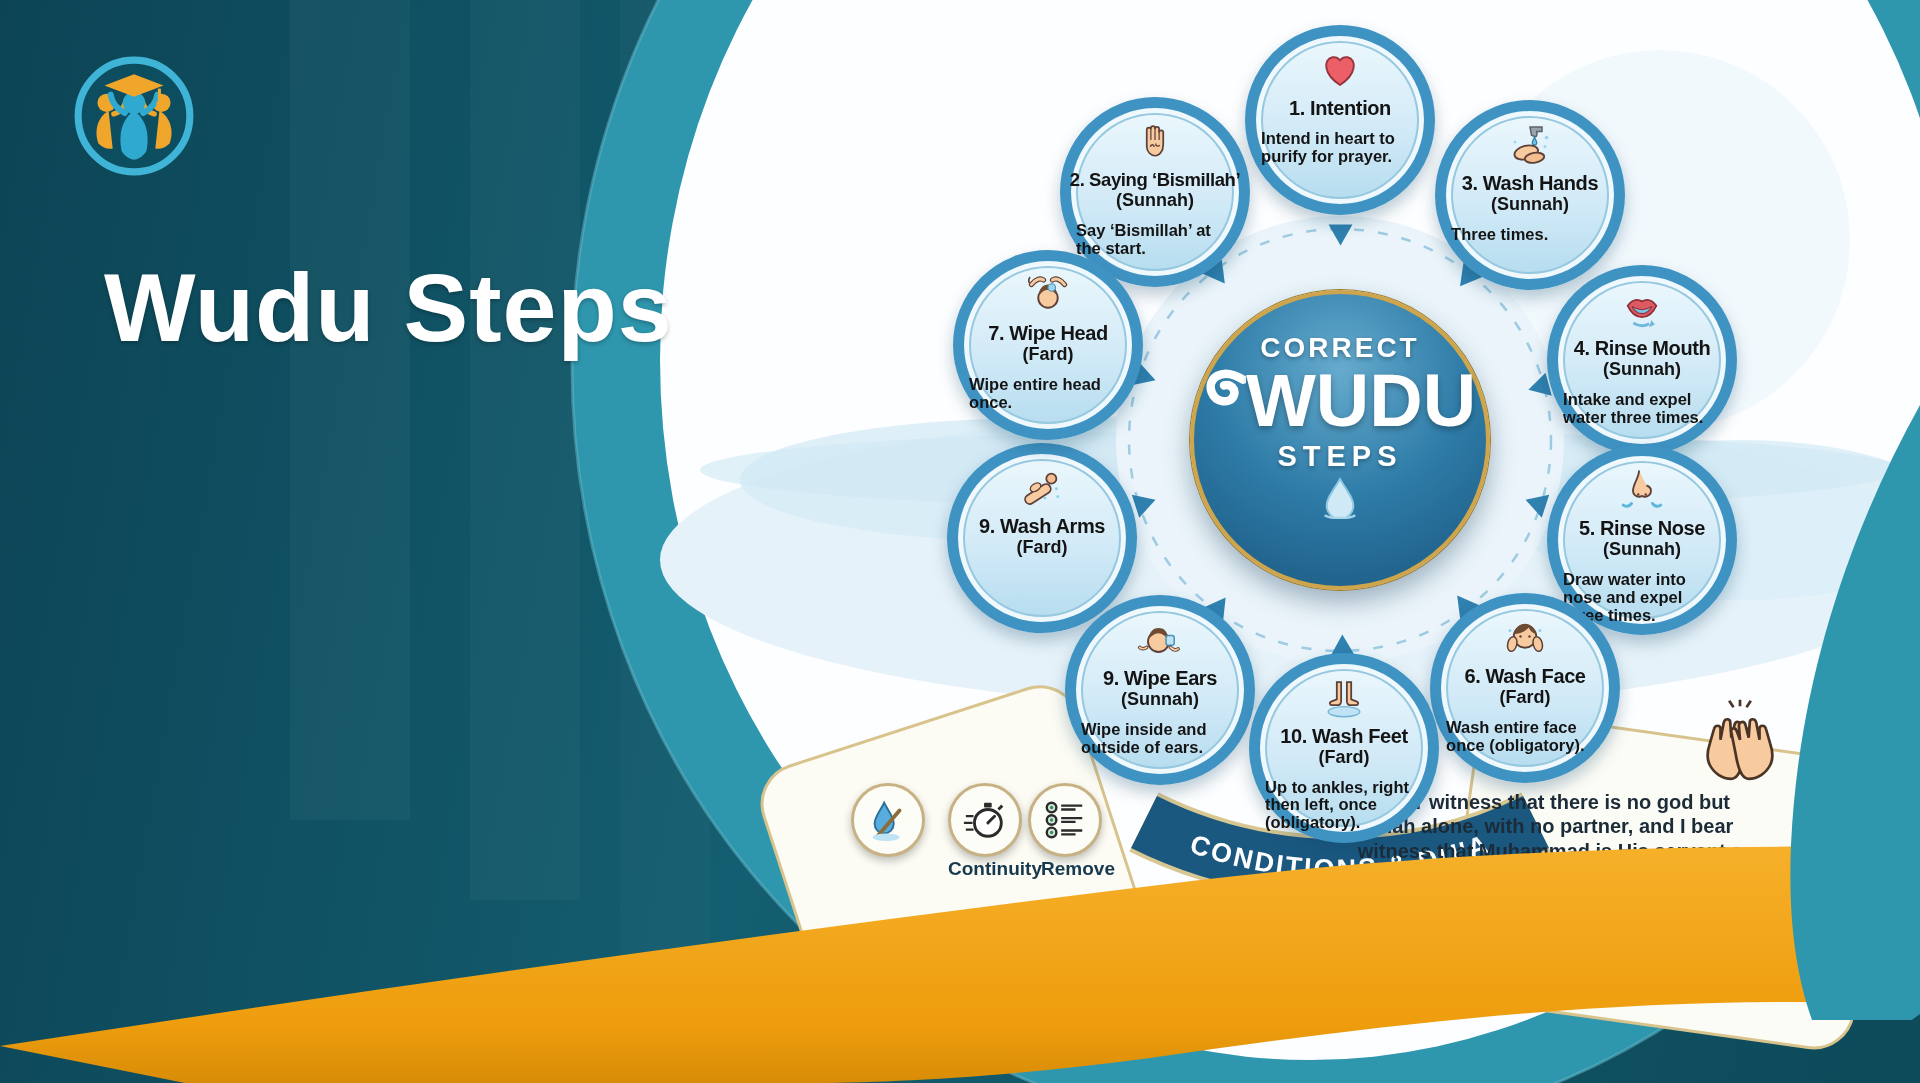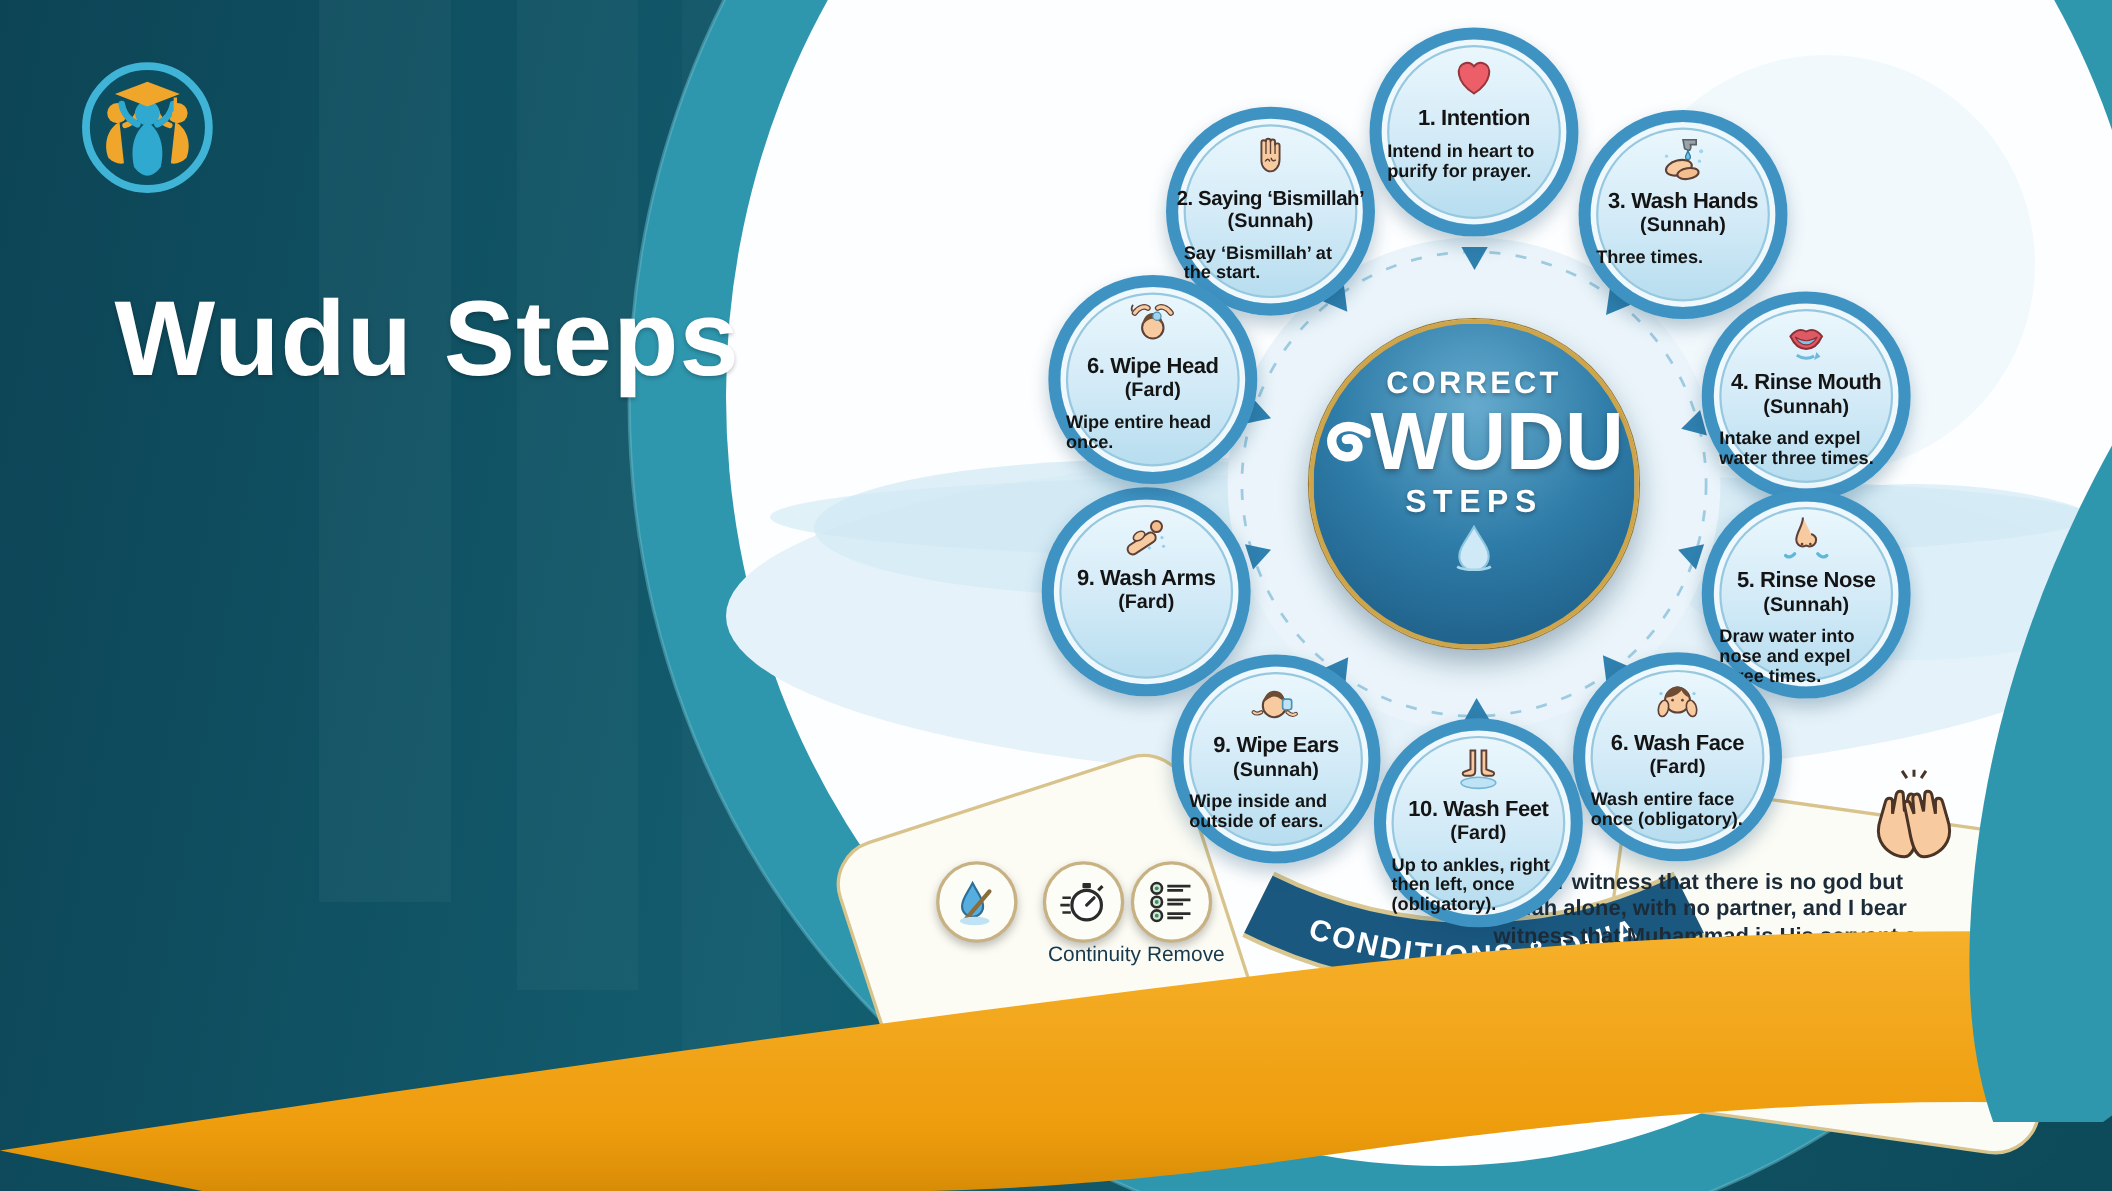--- a/index.html
+++ b/index.html
@@ -23,31 +23,31 @@
   .step-title{font-size:20px;font-weight:bold;white-space:nowrap;letter-spacing:-.4px;margin-top:3px;}
   .step-rule{font-size:18px;font-weight:bold;margin-top:-1px;}
   .step-desc{font-size:16.5px;font-weight:600;line-height:1.08;margin-top:11px;width:94%;}
   
   #center-circle{position:absolute;left:1190px;top:290px;width:300px;height:300px;border-radius:50%;
         background:radial-gradient(circle at 50% 26%,#66abce 0%,#2e7ca8 48%,#1a577f 100%);
         border:4px solid #cfa54b;box-sizing:border-box;
         box-shadow:0 0 0 1px #9a7a2f,0 12px 26px rgba(8,48,76,.35);
         display:flex;flex-direction:column;align-items:center;color:#fff;z-index:6;}
   .c-top{font-size:28px;font-weight:bold;letter-spacing:3px;margin-top:38px;text-shadow:0 2px 4px rgba(0,0,0,.3);}
-  .c-wudu{display:flex;align-items:flex-end;font-size:74px;font-weight:bold;line-height:.95;
+  .c-wudu{display:flex;align-items:flex-start;font-size:74px;font-weight:bold;line-height:.95;
           text-shadow:0 3px 6px rgba(0,0,0,.3);margin-top:2px;}
   .c-steps{font-size:29px;font-weight:bold;letter-spacing:6px;margin-top:4px;text-shadow:0 2px 4px rgba(0,0,0,.3);}
   
   .tri{position:absolute;width:0;height:0;border-top:12px solid transparent;border-bottom:12px solid transparent;
        border-left:21px solid #2f81b0;z-index:4;}
   
   .cond{position:absolute;width:74px;height:74px;border-radius:50%;background:#fdfdf8;
         border:3px solid #c8b284;box-shadow:0 4px 9px rgba(0,0,0,.25);
         display:flex;align-items:center;justify-content:center;z-index:3;box-sizing:border-box;}
-  .cond-label{position:absolute;font-size:19px;font-weight:normal;color:#16394f;z-index:3;width:140px;text-align:center;}
+  .cond-label{position:absolute;font-size:19px;font-weight:bold;color:#16394f;z-index:3;width:140px;text-align:center;}
   
   #dua{position:absolute;left:1290px;top:790px;width:520px;z-index:3;font-size:20px;font-weight:bold;
        color:#1c2b38;line-height:1.22;text-align:center;}
   #hands{position:absolute;left:1688px;top:698px;z-index:3;}
 </style>
 </head>
 <body>
 
 <div id="stage">
 
@@ -236,21 +236,21 @@
     <div class="ic">
       <svg width="52" height="48" viewBox="0 0 64 64">
         <circle cx="32" cy="36" r="13" fill="#f8caa0" stroke="#5d4037" stroke-width="2.5"></circle>
         <path d="M20 32c0-9 6-14 12-14s12 5 12 14c-4-4-7-7-12-7s-8 3-12 7z" fill="#6d4c33"></path>
         <path d="M10 18c5-7 12-9 16-6M54 18c-5-7-12-9-16-6" stroke="#5d4037" stroke-width="7" fill="none" stroke-linecap="round"></path>
         <path d="M10 18c5-7 12-9 16-6M54 18c-5-7-12-9-16-6" stroke="#f8caa0" stroke-width="4" fill="none" stroke-linecap="round"></path>
         <circle cx="37" cy="22" r="5" fill="#9fd4ec" stroke="#4b90b5" stroke-width="1.5"></circle>
         <path d="M8 8c-2 3-2 6-1 8" stroke="#5d4037" stroke-width="2" fill="none"></path>
       </svg>
     </div>
-    <div class="step-title">6. Wipe Head</div>
+    <div class="step-title">7. Wipe Head</div>
     <div class="step-rule">(Fard)</div>
     <div class="step-desc">Wipe entire head once.</div>
   </div>
 
   <div class="step" style="left:1065px;top:595px">
     <div class="ic">
       <svg width="52" height="48" viewBox="0 0 64 64">
         <circle cx="30" cy="34" r="14" fill="#f8caa0" stroke="#5d4037" stroke-width="2.5"></circle>
         <path d="M17 30c1-10 7-14 13-14 7 0 12 4 13 14-5-3-8-7-13-7s-9 4-13 7z" fill="#6d4c33"></path>
         <rect x="40" y="26" width="11" height="13" rx="3" fill="#bfe2f4" stroke="#4b90b5" stroke-width="2"></rect>

